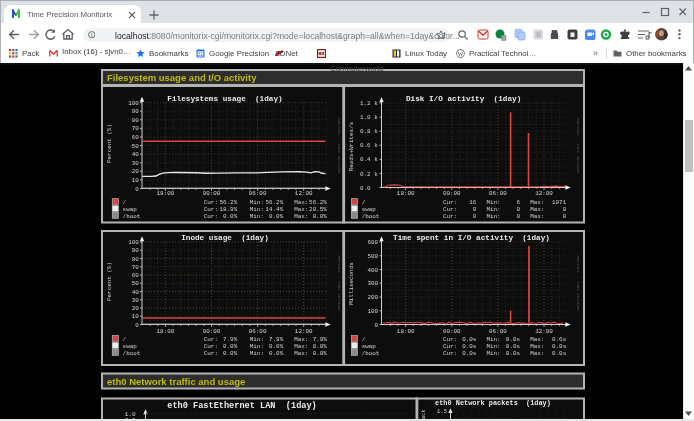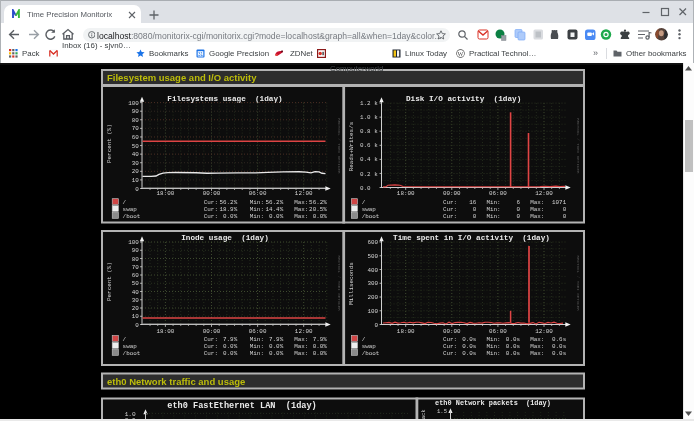--- a/index.html
+++ b/index.html
@@ -565,21 +565,21 @@
 <path d="M21 6.5 L30 6.5 M26 2.2 L30.4 6.5 L26 10.8" stroke="#9aa0a6" stroke-width="1.4" fill="none"></path>
 <path d="M46.5 4.2 A 4.6 4.6 0 1 0 46.8 8.4" stroke="#5a5e63" stroke-width="1.4" fill="none"></path>
 <path d="M46.8 1.2 L46.8 4.8 L43.2 4.8 Z" fill="#5a5e63"></path>
 <path d="M54.5 6.2 L60 1.6 L65.5 6.2 M55.8 5.6 L55.8 11 L64.2 11 L64.2 5.6 M58.6 11 L58.6 7.6 L61.4 7.6 L61.4 11" stroke="#5a5e63" stroke-width="1.3" fill="none"></path>
 </svg>
 <div style="position:absolute;left:83px;top:27.5px;width:367px;height:14.5px;background:#f1f3f4;border-radius:7.5px"></div>
 <svg style="position:absolute;left:87.5px;top:31px" width="7.5" height="7.5" viewBox="0 0 7.5 7.5">
 <circle cx="3.75" cy="3.75" r="3.2" fill="none" stroke="#5f6368" stroke-width="0.9"></circle>
 <path d="M3.75 3.4 L3.75 5.6 M3.75 1.9 L3.75 2.7" stroke="#5f6368" stroke-width="0.9"></path>
 </svg>
-<div style="position:absolute;left:97px;top:30.5px;font:8.6px 'Liberation Sans', sans-serif;color:#202124;white-space:nowrap">localhost<span style="color:#777b81">:8080/monitorix-cgi/monitorix.cgi?mode=localhost&amp;graph=all&amp;when=1day&amp;color...</span></div>
+<div style="position:absolute;left:115px;top:30.5px;font:8.6px 'Liberation Sans', sans-serif;color:#202124;white-space:nowrap">localhost<span style="color:#777b81">:8080/monitorix-cgi/monitorix.cgi?mode=localhost&amp;graph=all&amp;when=1day&amp;color...</span></div>
 <svg style="position:absolute;left:436px;top:29.5px" width="10" height="10" viewBox="0 0 10 10">
 <path d="M5 0.8 L6.3 3.6 L9.4 3.9 L7 6 L7.7 9 L5 7.4 L2.3 9 L3 6 L0.6 3.9 L3.7 3.6 Z" fill="none" stroke="#5f6368" stroke-width="0.9"></path>
 </svg>
 <svg style="position:absolute;left:455px;top:27px" width="239" height="16" viewBox="0 0 239 16">
 <g stroke="#5f6368" fill="none" stroke-width="1.2">
 <circle cx="7" cy="7" r="3.2"></circle>
       <path d="M9.4 9.4 L12.5 12.5"></path>
 </g>
 <rect x="23" y="3" width="10" height="9" rx="1.5" fill="#ffffff" stroke="#d93025" stroke-width="1"></rect>
 <path d="M23.4 4 L28 8 L32.6 4" stroke="#d93025" stroke-width="1.4" fill="none"></path>
@@ -630,37 +630,37 @@
     <rect x="0.0" y="6.4" width="2.2" height="2.2" fill="#5f6368"></rect>
     <rect x="3.2" y="6.4" width="2.2" height="2.2" fill="#d93025"></rect>
     <rect x="6.4" y="6.4" width="2.2" height="2.2" fill="#5f6368"></rect>
   </svg>
 <div style="position:absolute;left:22px;top:48.5px;font:7.9px 'Liberation Sans', sans-serif;color:#3c4043;white-space:nowrap">Pack</div>
 <svg style="position:absolute;left:48.5px;top:48.5px" width="9" height="9" viewBox="0 0 9 9">
     <rect x="0.5" y="1" width="8" height="7" rx="1" fill="#fff" stroke="#e8eaed" stroke-width="0.4"></rect>
     <path d="M0.8 1.6 L4.5 5 L8.2 1.6" stroke="#d93025" stroke-width="1.3" fill="none"></path>
     <path d="M0.8 1.4 L0.8 7.6 M8.2 1.4 L8.2 7.6" stroke="#d93025" stroke-width="1.2"></path>
   </svg>
-<div style="position:absolute;left:62px;top:41px;font:7.9px 'Liberation Sans', sans-serif;color:#3c4043;white-space:nowrap">Inbox (16) - sjvn0…</div>
+<div style="position:absolute;left:62px;top:47px;font:7.9px 'Liberation Sans', sans-serif;color:#3c4043;white-space:nowrap">Inbox (16) - sjvn0…</div>
 <svg style="position:absolute;left:136px;top:48.5px" width="9" height="9" viewBox="0 0 9 9">
     <path d="M4.5 0.4 L5.7 3 L8.6 3.3 L6.4 5.2 L7 8.1 L4.5 6.6 L2 8.1 L2.6 5.2 L0.4 3.3 L3.3 3 Z" fill="#1a73e8"></path>
   </svg>
 <div style="position:absolute;left:149px;top:48.5px;font:7.9px 'Liberation Sans', sans-serif;color:#3c4043;white-space:nowrap">Bookmarks</div>
 <svg style="position:absolute;left:196px;top:48.5px" width="9" height="9" viewBox="0 0 9 9">
     <rect x="0.5" y="0.5" width="8" height="8" rx="1" fill="#1a73e8"></rect>
     <rect x="1.7" y="2.2" width="5.6" height="5.3" fill="#fff"></rect>
     <text x="4.5" y="6.7" text-anchor="middle" font-family="Liberation Sans" font-size="4.6" fill="#1a73e8">31</text>
   </svg>
 <div style="position:absolute;left:209px;top:48.5px;font:7.9px 'Liberation Sans', sans-serif;color:#3c4043;white-space:nowrap">Google Precision</div>
 <svg style="position:absolute;left:274px;top:48.5px" width="9" height="9" viewBox="0 0 9 9">
     <path d="M1.5 6.5 C0.8 5 2.5 2.5 5 2.2 L8.6 1.8 L8.8 3.2 L5.5 5.5 C4 6.8 2.2 7.2 1.5 6.5 Z" fill="#c8102e"></path>
     <path d="M7 1.8 L8.8 1.6 L8.9 3 L7.6 3.4 Z" fill="#5a0a14"></path>
     <ellipse cx="2.6" cy="6" rx="1.3" ry="0.9" fill="#e8453c"></ellipse>
   </svg>
-<div style="position:absolute;left:290px;top:48.5px;font:7.9px 'Liberation Sans', sans-serif;color:#3c4043;white-space:nowrap">ZDNet</div>
+<div style="position:absolute;left:275px;top:48.5px;font:7.9px 'Liberation Sans', sans-serif;color:#3c4043;white-space:nowrap">ZDNet</div>
 <svg style="position:absolute;left:317px;top:48.5px" width="9" height="9" viewBox="0 0 9 9">
     <rect x="0.6" y="0.6" width="7.8" height="7.8" fill="#fff" stroke="#8b1a1a" stroke-width="1.2"></rect>
     <circle cx="3.2" cy="4.5" r="1.7" fill="#d93025"></circle>
     <rect x="5.4" y="2.8" width="1.4" height="3.4" fill="#3a3a3a"></rect>
   </svg>
 <div style="position:absolute;left:330px;top:64px;font:7.9px 'Liberation Sans', sans-serif;color:#3c4043;white-space:nowrap">Computerworld</div>
 <svg style="position:absolute;left:392px;top:48.5px" width="9" height="9" viewBox="0 0 9 9">
     <rect x="0.5" y="0.5" width="8" height="8" fill="#1d2430"></rect>
     <rect x="1.6" y="1.4" width="2.4" height="6.2" fill="#f2c313"></rect>
     <rect x="5" y="1.4" width="2.2" height="6.2" fill="#f4f4f4"></rect>

